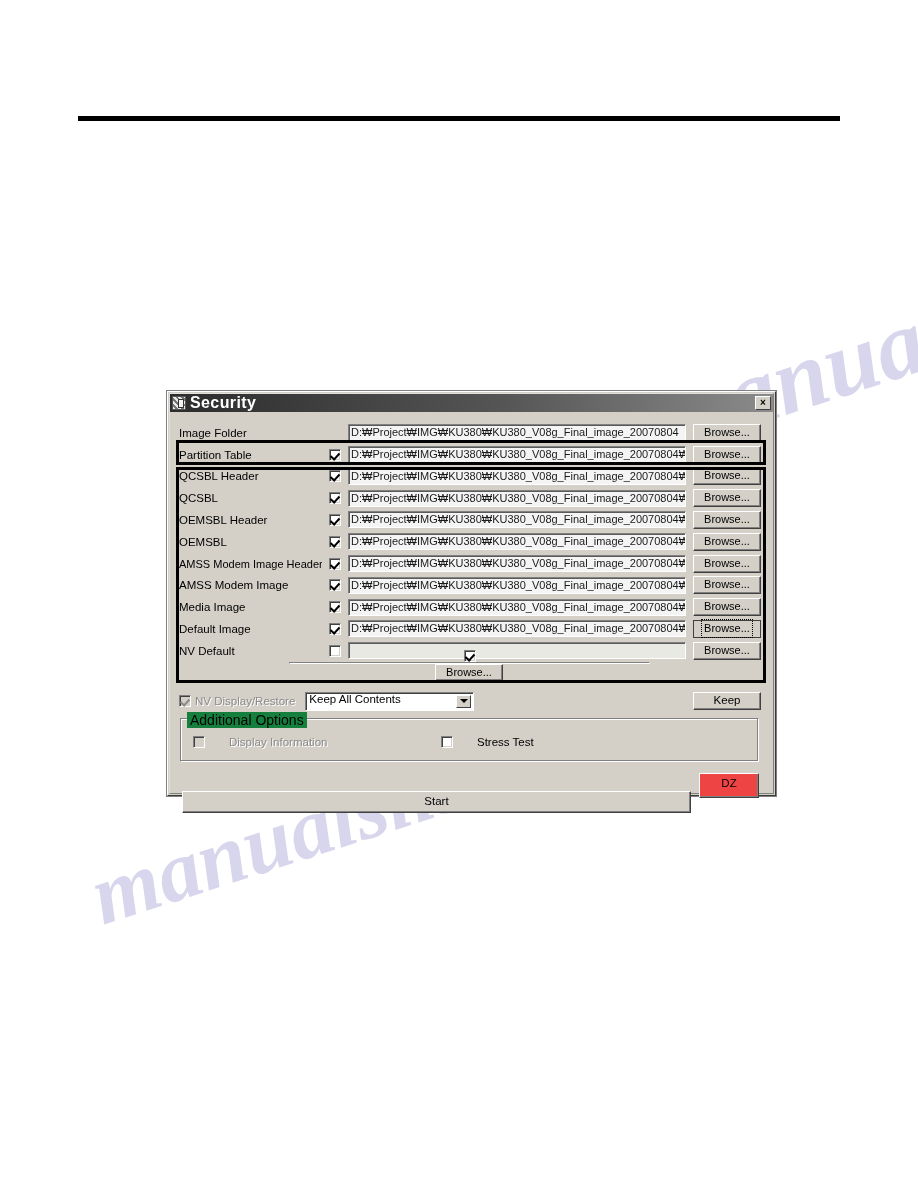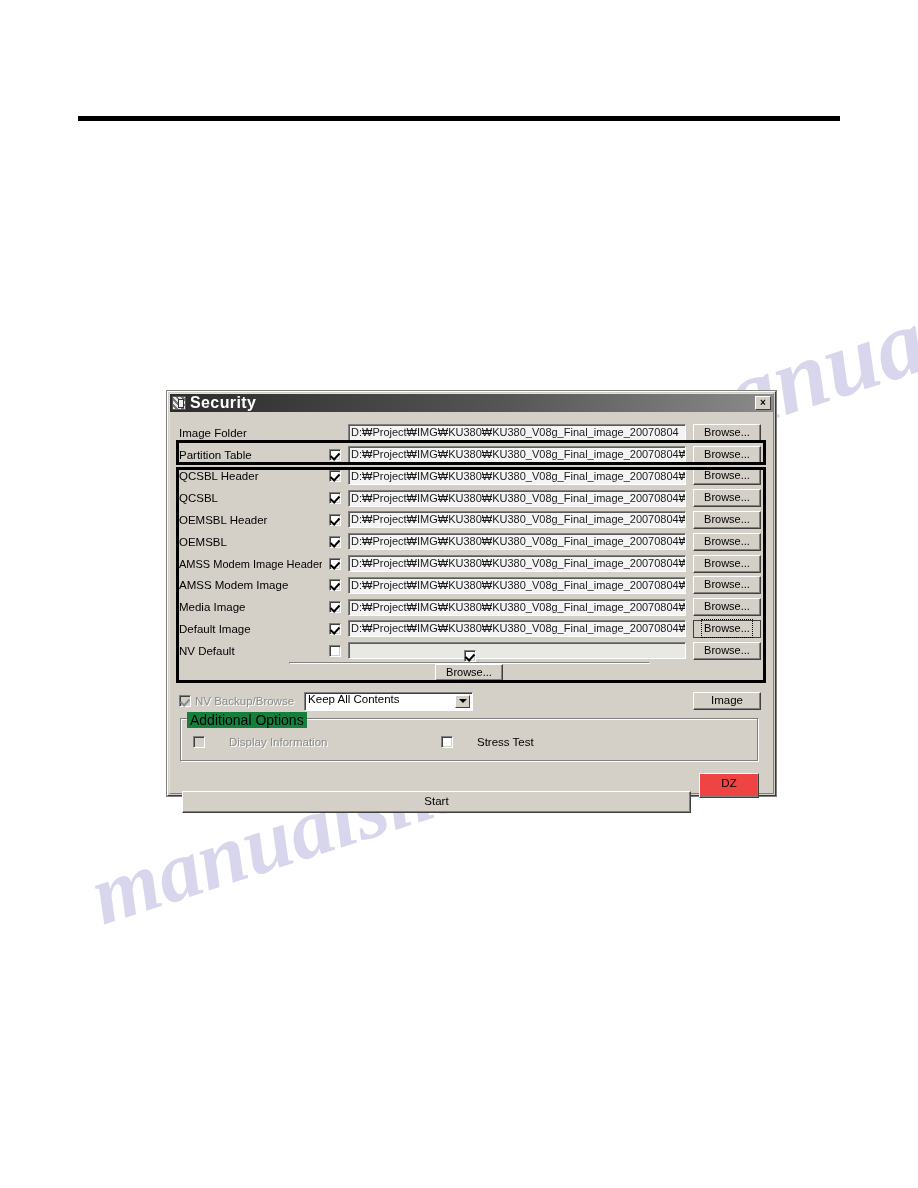--- a/index.html
+++ b/index.html
@@ -496,26 +496,26 @@
           <div class="path-field">D:₩Project₩IMG₩KU380₩KU380_V08g_Final_image_20070804₩boo</div>
           <div class="browse-btn"><span>Browse...</span></div>
         </div>
       </div>
 
     <div class="hl-frame" style="left:6px; top:26px; width:590px; height:25px;"></div>
     <div class="hl-frame" style="left:6px; top:53px; width:590px; height:216px;"></div>
 
     <div id="nv-row">
       <div class="checkbox disabled checked" style="margin-left:9px;"></div>
-      <div id="nv-label">NV Backup/Browse</div>
+      <div id="nv-label">NV Display/Restore</div>
       <div id="nv-select">
         <span>Keep All Contents</span>
         <span id="nv-select-arrow"></span>
       </div>
-      <div id="clear-btn">Image</div>
+      <div id="clear-btn">Keep</div>
     </div>
 
     <div id="addl-group">
       <div id="addl-legend">Additional Options</div>
 
       <div class="opt" id="opt-display">
         <div class="checkbox disabled"></div>
         <div class="opt-label disabled">Display Information</div>
       </div>
 

